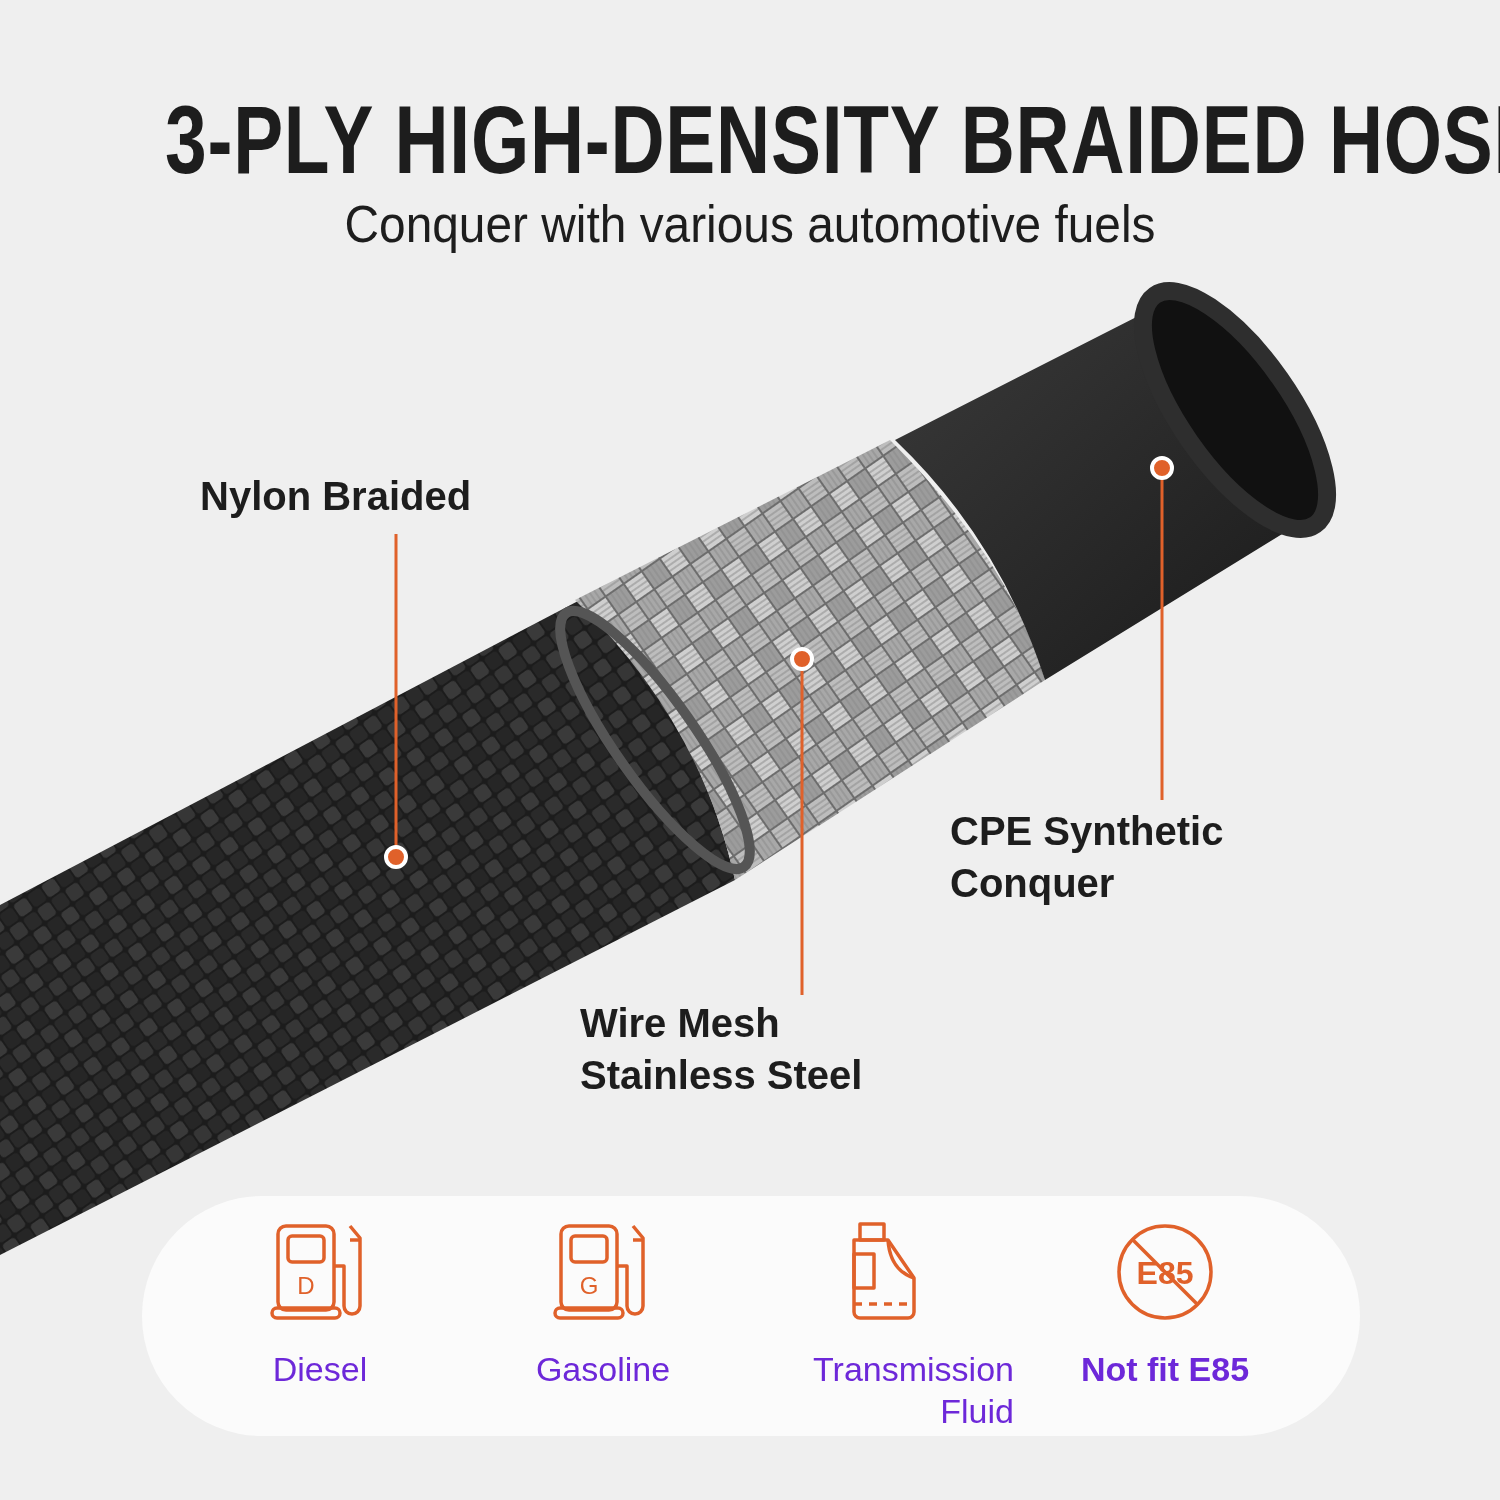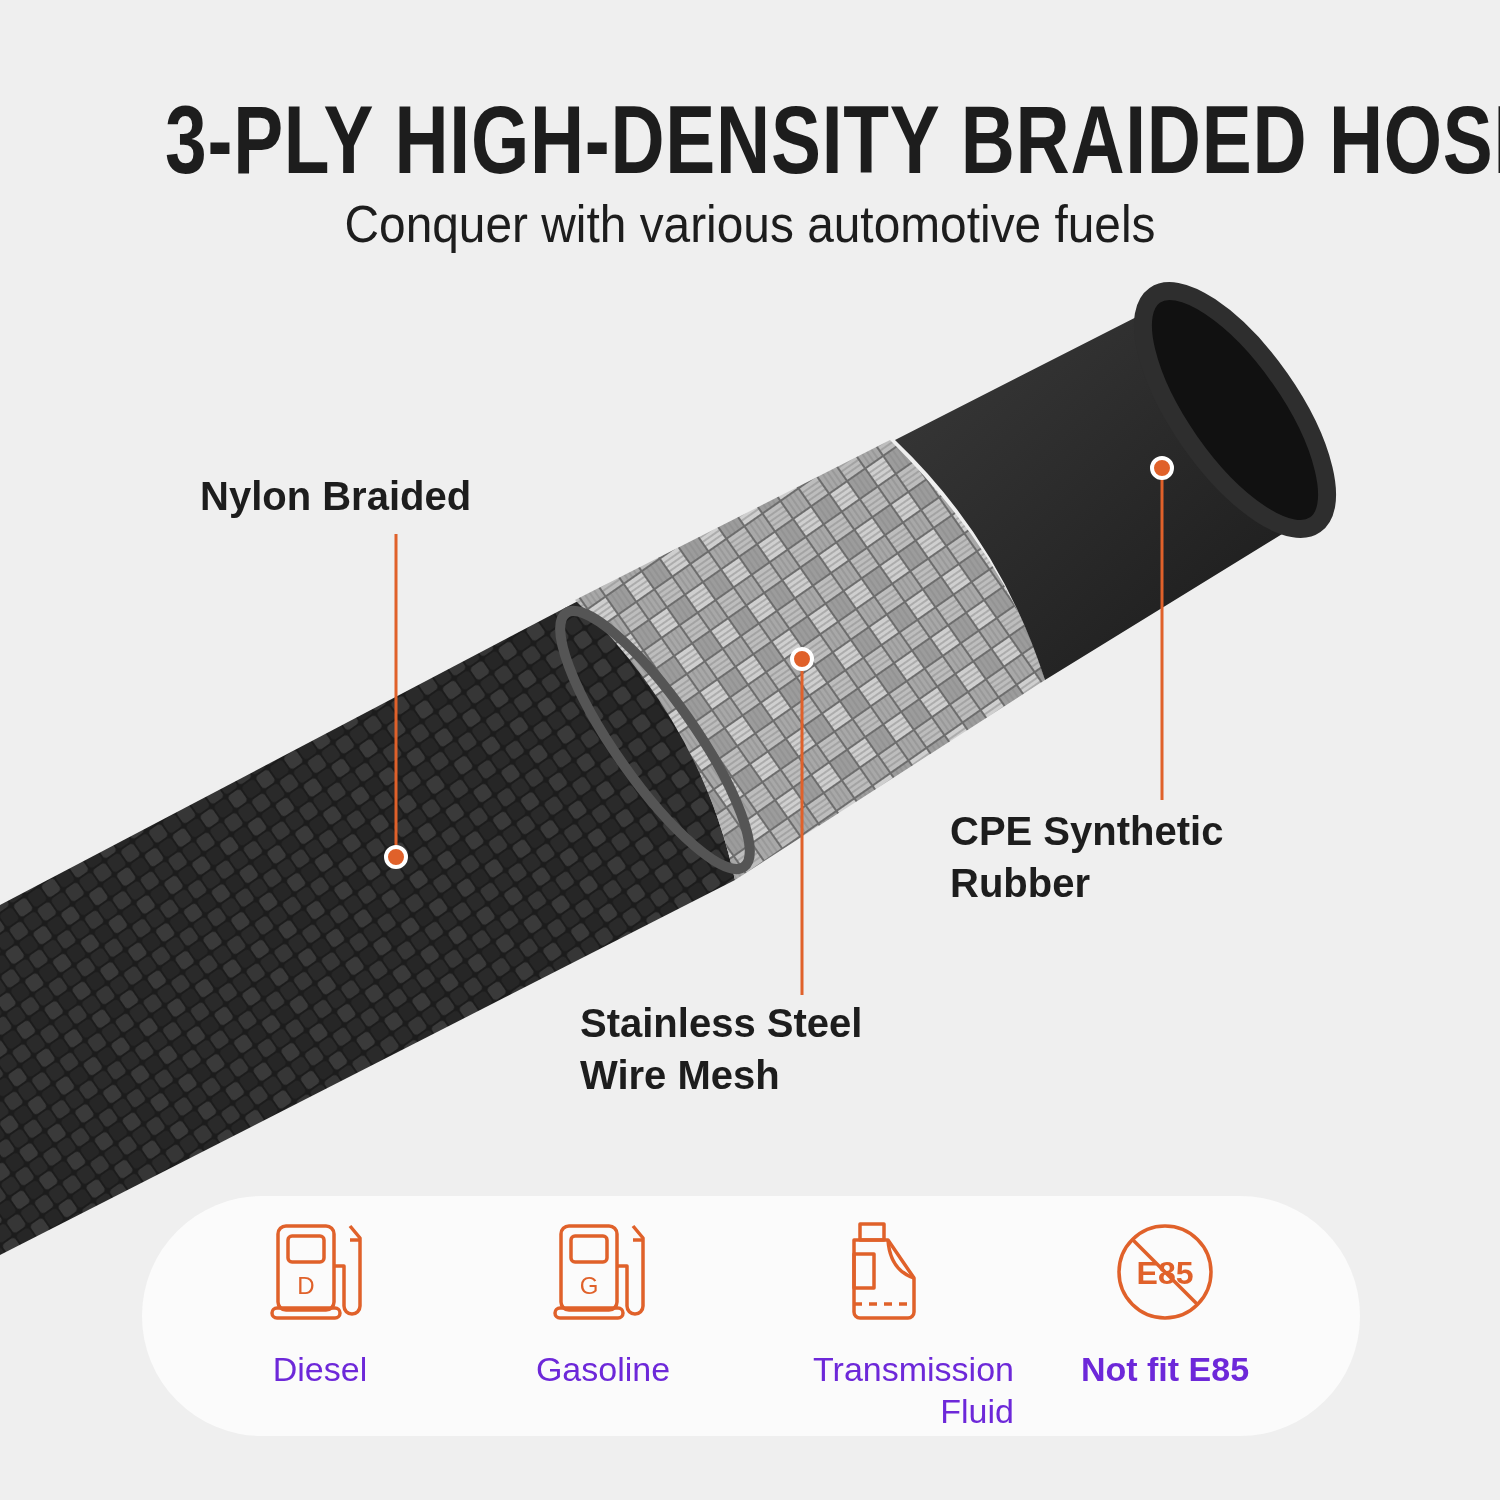--- a/index.html
+++ b/index.html
@@ -73,26 +73,26 @@
     <circle cx="396" cy="857" r="10"></circle>
     <circle cx="802" cy="659" r="10"></circle>
     <circle cx="1162" cy="468" r="10"></circle>
   </g>
 </svg>
 
 <div class="label" style="left:200px; top:470px; width:400px;">
   <span>Nylon Braided</span>
 </div>
 <div class="label" style="left:580px; top:997px; width:444px;">
+  <div>Wire Mesh</div>
   <div>Stainless Steel</div>
-  <div>Wire Mesh</div>
 </div>
 <div class="label" style="left:950px; top:805px; width:424px;">
   <div>CPE Synthetic</div>
-  <div>Rubber</div>
+  <div>Conquer</div>
 </div>
 
 <div class="pill"></div>
 
 <div class="feat" style="left:190px; top:1222px;">
   <svg width="100" height="100" viewBox="0 0 100 100">
     <g fill="none" stroke="#e0612a" stroke-width="3.5" stroke-linejoin="round">
       <rect x="8" y="4" width="56" height="84" rx="8"></rect>
       <rect x="18" y="14" width="36" height="26" rx="4"></rect>
       <rect x="2" y="86" width="68" height="10" rx="5"></rect>

